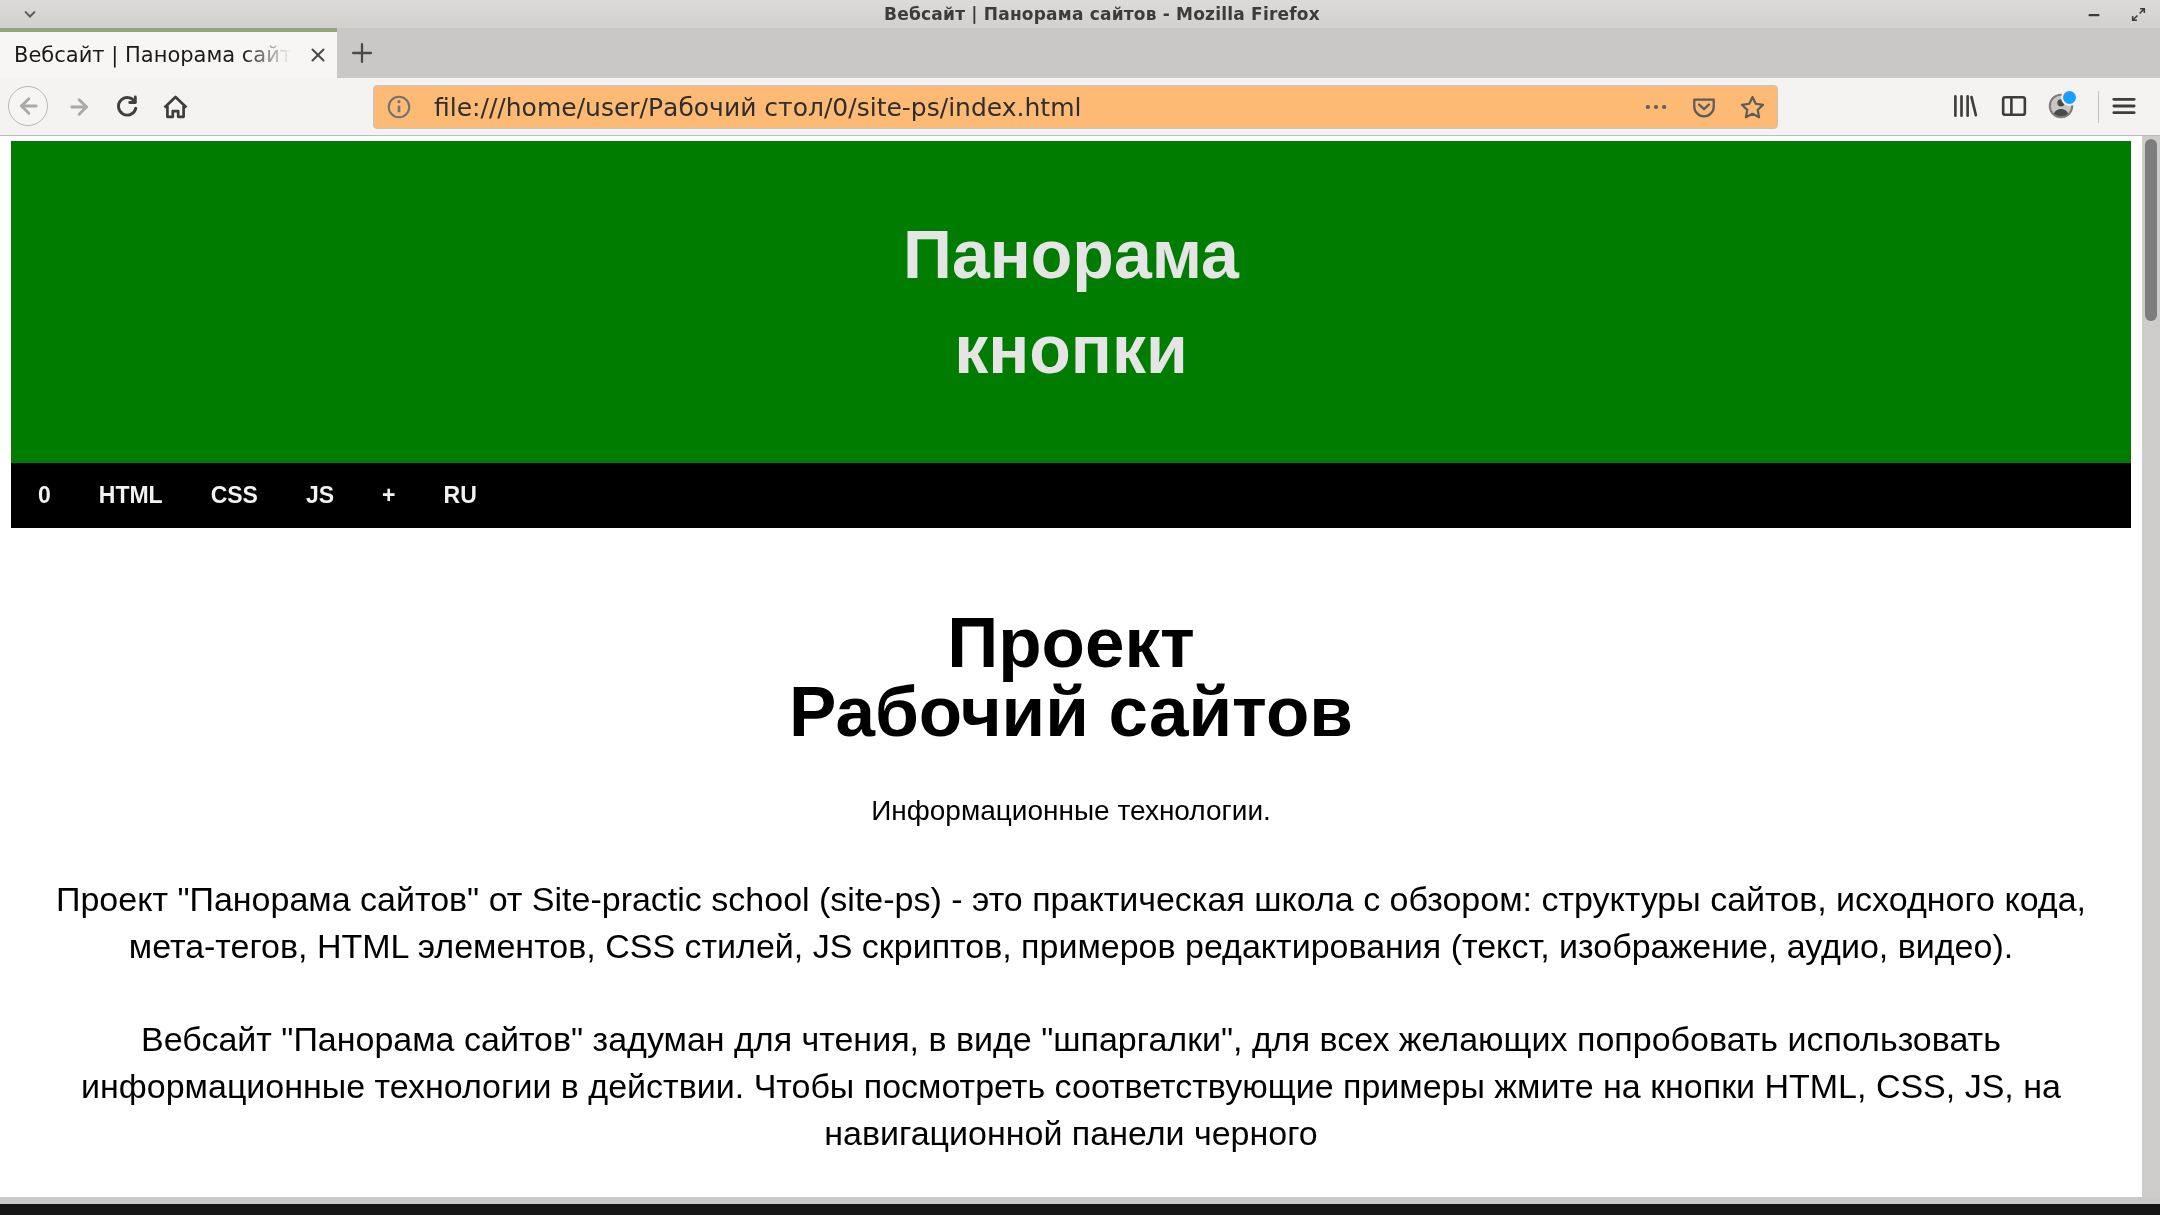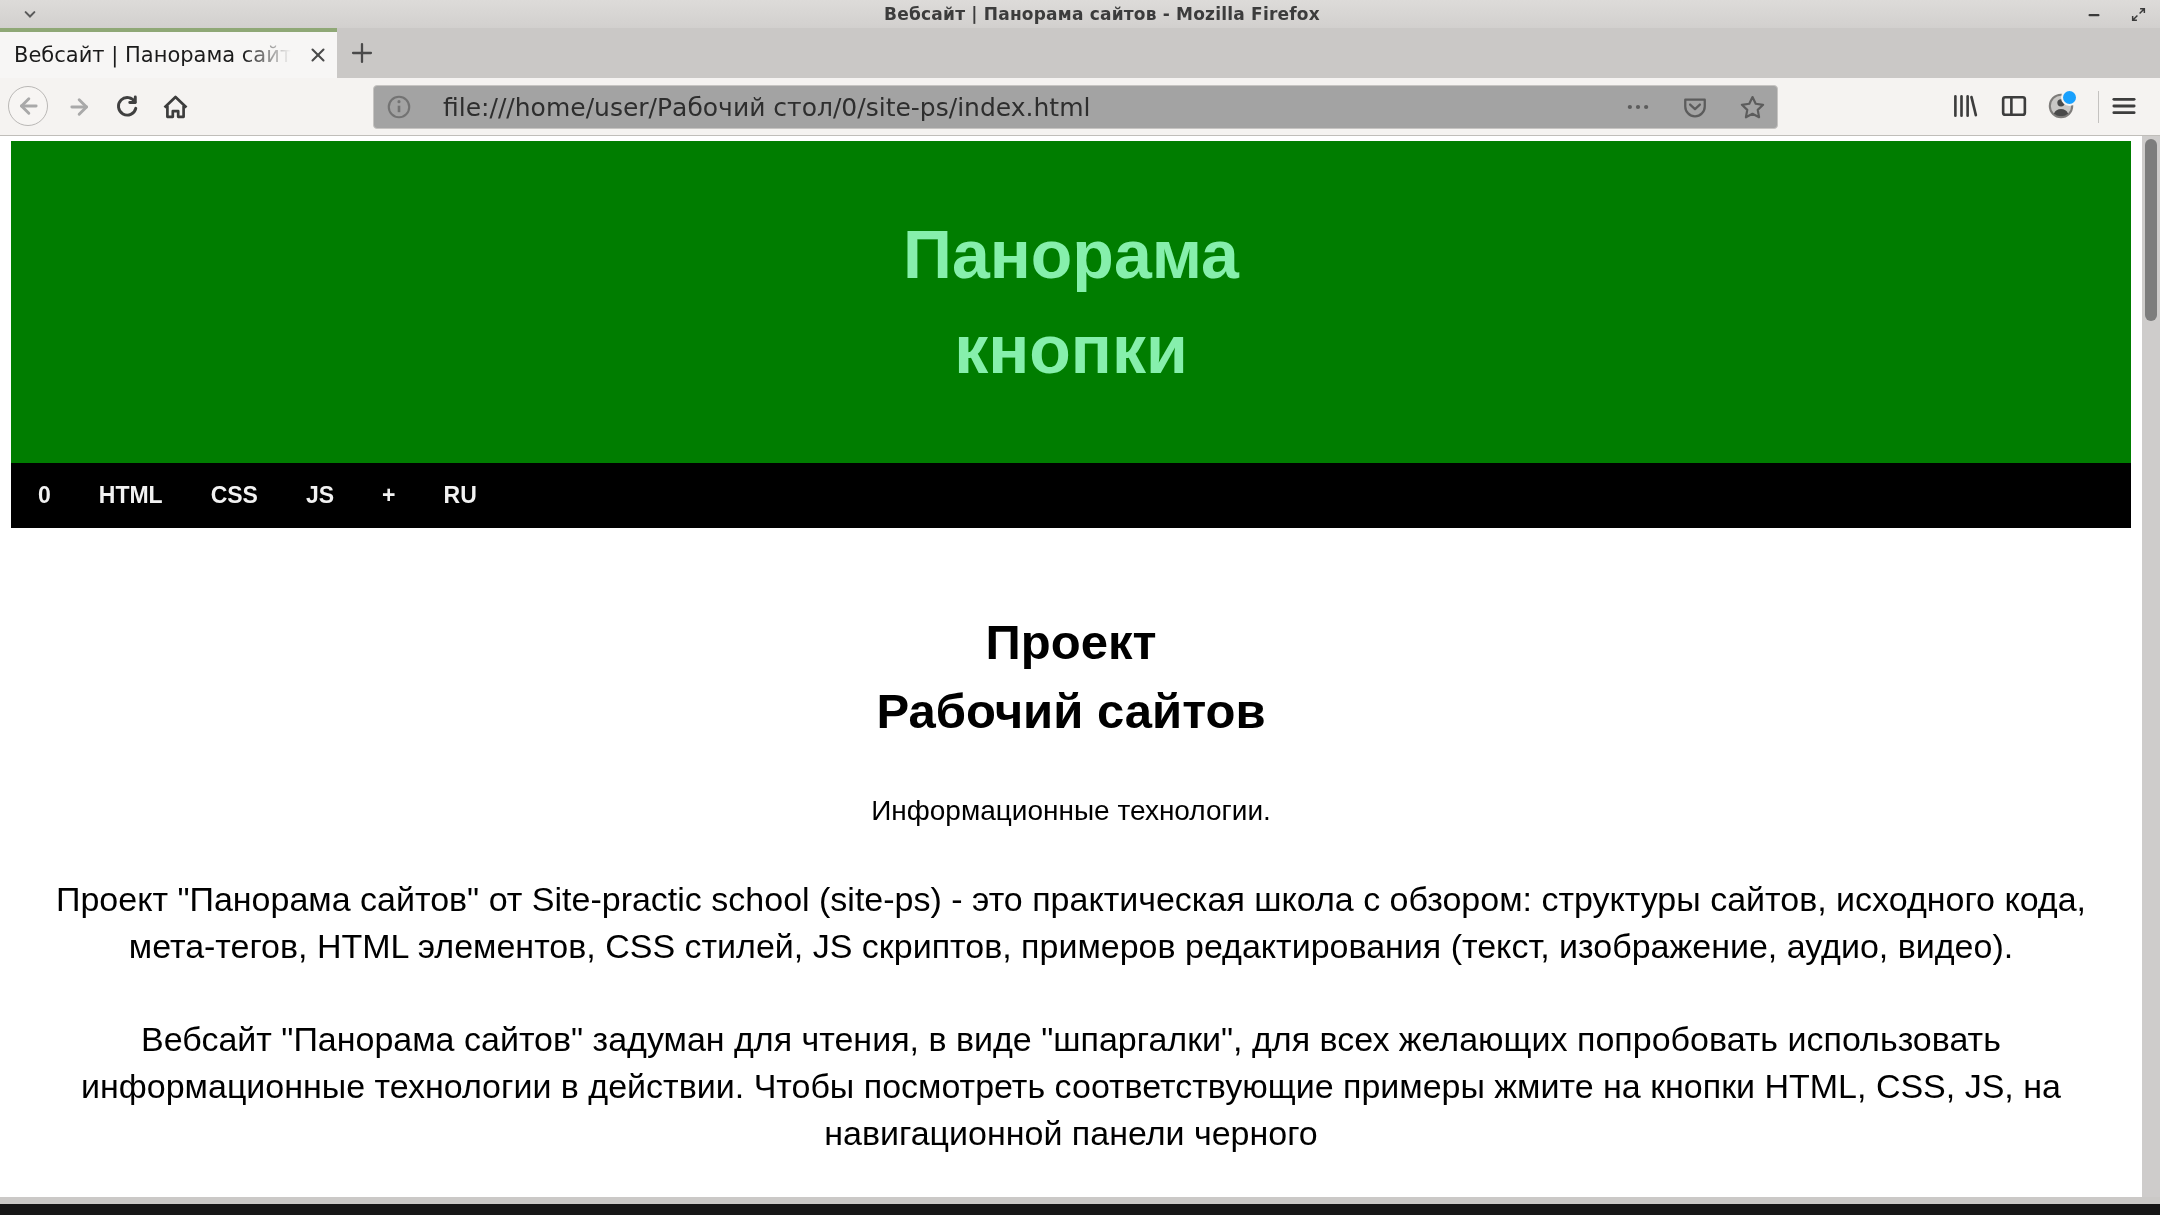--- a/index.html
+++ b/index.html
@@ -35,49 +35,49 @@
   .toolbar { position:absolute; top:78px; left:0; right:0; height:58px; background:#f5f3f1;
              border-bottom:1px solid #c0beba; box-sizing:border-box; }
   .btn-back { position:absolute; left:8px; top:8px; width:40px; height:40px;
               border:1px solid #bab8b6; border-radius:50%; box-sizing:border-box;
               display:flex; align-items:center; justify-content:center; background:#f7f5f3; }
   .tool-icon { position:absolute; width:28px; height:28px; display:flex;
                align-items:center; justify-content:center; }
   .btn-forward { left:66px; top:15px; }
   .btn-reload  { left:113px; top:15px; }
   .btn-home    { left:161px; top:15px; }
-  .urlbar { position:absolute; left:373px; top:7px; width:1405px; height:44px; background:#a3a3a3;
+  .urlbar { position:absolute; left:373px; top:7px; width:1405px; height:44px; background:#fdba74;
             border:1px solid #c6c4c2; border-radius:4px; box-sizing:border-box;
-            display:flex; align-items:center; padding:0 12px; gap:31px; }
+            display:flex; align-items:center; padding:0 12px; gap:22px; }
   .url-text { flex:1 1 auto; font-size:25px; color:#2e2e2e; white-space:nowrap; overflow:hidden; }
   .url-icon { width:26px; height:26px; flex:0 0 auto; }
   .btn-library { left:1951px; top:14px; }
   .btn-sidebar { left:2000px; top:14px; }
   .btn-account { left:2047px; top:14px; }
   .toolbar-sep { position:absolute; left:2098px; top:13px; width:1px; height:32px; background:#c4c2c0; }
   .btn-menu { left:2110px; top:14px; }
   .blue-dot { position:absolute; right:-3px; top:-3px; width:13px; height:13px;
               border-radius:50%; background:#19a0fd; border:2px solid #f5f3f1; }
 
   
   .content { position:absolute; top:136px; left:0; width:2160px; height:1061px;
              background:#fff; overflow:hidden; }
   .scrollbar { position:absolute; right:0; top:0; width:18px; height:1061px; background:#cecccb; }
   .scroll-thumb { position:absolute; left:3px; top:3px; width:12px; height:182px;
                   background:#7d7d7d; border-radius:6px; }
   .page { position:absolute; left:11px; top:5px; width:2120px;
           font-family:"Liberation Sans", sans-serif; }
   .site-header { height:322px; background:#007d00; display:flex; flex-direction:column;
                  align-items:center; justify-content:center; text-align:center; }
-  .site-header .hline { color:#86efac; font-weight:bold; font-size:68px; line-height:95px; }
+  .site-header .hline { color:#e5e5e5; font-weight:bold; font-size:68px; line-height:95px; }
   .site-nav { height:65px; background:#000000; display:flex; align-items:center;
               padding-left:27px; gap:48px; }
   .nav-link { color:#f2f2f2; font-size:23px; font-weight:bold; text-decoration:none; }
   .main { text-align:center; color:#000; }
-  .main-heading { margin:80px 0 0 0; font-size:49px; font-weight:bold; line-height:69px; }
+  .main-heading { margin:80px 0 0 0; font-size:71px; font-weight:bold; line-height:69px; }
   .subtitle { margin:41px 0 0 0; font-size:28px; line-height:47px; }
   .para { margin:42px auto 0 auto; font-size:34px; line-height:47px; width:2120px; }
   .para.second { margin-top:46px; }
 
   
   .win-edge { position:absolute; top:1197px; left:0; right:0; height:7px; background:#cbc9c7; }
   .panel-strip { position:absolute; top:1204px; left:0; right:0; height:11px; background:#161616; }
 </style>
 </head>
 <body>

